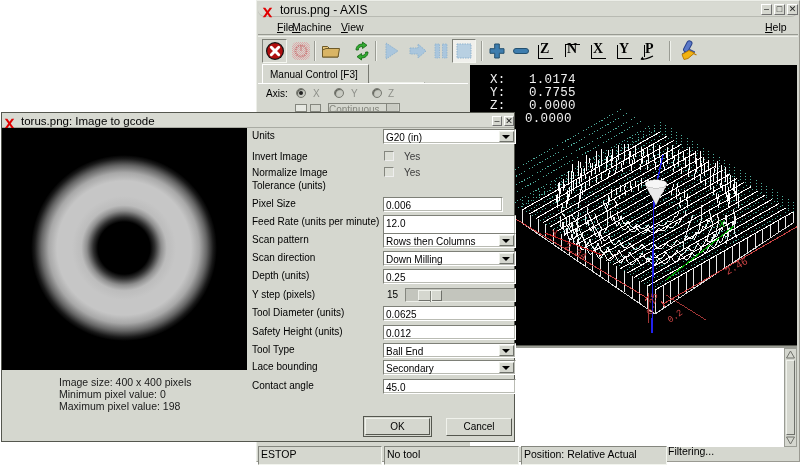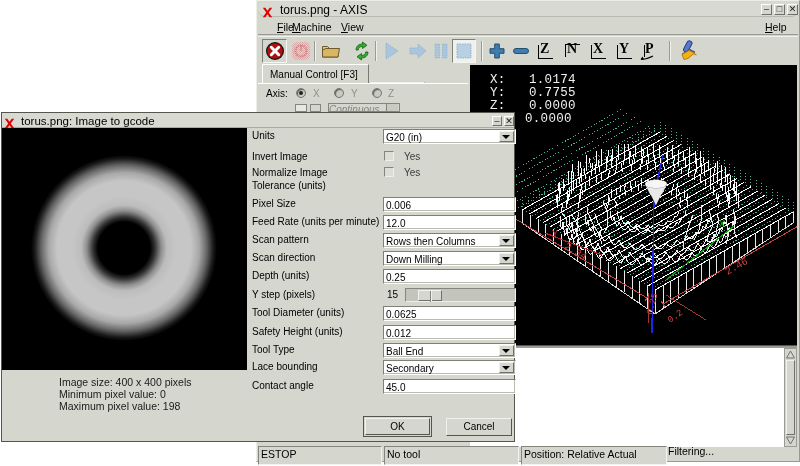--- a/index.html
+++ b/index.html
@@ -173,21 +173,21 @@
     <div style="position:absolute;left:2px;top:2px;width:4px;height:4px;border-radius:50%;background:#222;"></div>
   </div>
 <div class="lbl dim" style="left:313px;top:88px;z-index:3;color:#8e908a;">X</div>
 <div class="radio" style="left:334px;top:88px;z-index:3;"></div>
 <div class="lbl dim" style="left:351px;top:88px;z-index:3;color:#8e908a;">Y</div>
 <div class="radio" style="left:372px;top:88px;z-index:3;"></div>
 <div class="lbl dim" style="left:388px;top:88px;z-index:3;color:#8e908a;">Z</div>
 
 <div class="abs" style="left:295px;top:104px;width:12px;height:8px;background:#e6e8e2;border:1px solid #84867e;z-index:3;"></div>
 <div class="abs" style="left:310px;top:104px;width:11px;height:8px;background:#d5d7cf;border:1px solid #84867e;z-index:3;"></div>
-<div class="abs" style="left:328px;top:103px;width:72px;height:9px;background:#d5d7cf;border:1px solid #84867e;z-index:3;font-size:10px;color:#84867e;overflow:hidden;font-style:italic;">Continuous
+<div class="abs" style="left:328px;top:103px;width:72px;height:9px;background:#d5d7cf;border:1px solid #84867e;z-index:3;font-size:10px;color:#84867e;overflow:hidden;">Continuous
   <span style="position:absolute;right:1px;top:0;width:12px;height:8px;background:#c9cbc3;border-left:1px solid #84867e;"></span></div>
 
 <div id="view3d">
   <svg width="330" height="280" viewBox="0 0 330 280" shape-rendering="crispEdges" style="position:absolute;left:0;top:0">
       <path d="M14 122 L152 44" stroke="#4fae9e" stroke-width="1" stroke-dasharray="1 2" fill="none"></path>
       <path d="M20 126 L158 48" stroke="#4fae9e" stroke-width="1" stroke-dasharray="1 2" fill="none"></path>
       <path d="M28 130 L166 52" stroke="#4fae9e" stroke-width="1" stroke-dasharray="1 2" fill="none"></path>
       <path d="M34 134 L172 56" stroke="#4fae9e" stroke-width="1" stroke-dasharray="1 2" fill="none"></path>
       <path d="M42 139 L180 61" stroke="#4fae9e" stroke-width="1" stroke-dasharray="1 2" fill="none"></path>
       <path d="M48 143 L186 65" stroke="#4fae9e" stroke-width="1" stroke-dasharray="1 2" fill="none"></path>
@@ -569,23 +569,23 @@
           <span class="arr"></span>
         </span></div>
       <div class="lbl" style="left:250px;top:150px;">Invert Image</div>
       <div class="chk" style="left:382px;top:150px;"></div>
       <div class="lbl dim" style="left:402px;top:150px;">Yes</div>
       <div class="lbl" style="left:250px;top:165.5px;">Normalize Image</div>
       <div class="chk" style="left:382px;top:165.5px;"></div>
       <div class="lbl dim" style="left:402px;top:165.5px;">Yes</div>
       <div class="lbl" style="left:250px;top:179px;">Tolerance (units)</div>
       <div class="lbl" style="left:250px;top:197px;">Pixel Size</div>
-      <div class="inp" style="left:381px;top:196px;width:133px;height:15px;">0.006</div>
+      <div class="inp" style="left:381px;top:196px;width:120px;height:15px;">0.006</div>
       <div class="lbl" style="left:250px;top:215px;">Feed Rate (units per minute)</div>
-      <div class="inp" style="left:381px;top:214px;width:133px;height:15px;">12.0</div>
+      <div class="inp" style="left:381px;top:214px;width:133px;height:32px;">12.0</div>
       <div class="lbl" style="left:250px;top:233px;">Scan pattern</div>
       <div class="inp combo" style="left:381px;top:232px;width:133px;height:15px;">Rows then Columns<span class="cbtn">
           <span class="arr"></span>
         </span></div>
       <div class="lbl" style="left:250px;top:251px;">Scan direction</div>
       <div class="inp combo" style="left:381px;top:250px;width:133px;height:15px;">Down Milling<span class="cbtn">
           <span class="arr"></span>
         </span></div>
       <div class="lbl" style="left:250px;top:269px;">Depth (units)</div>
       <div class="inp" style="left:381px;top:268px;width:133px;height:15px;">0.25</div>

